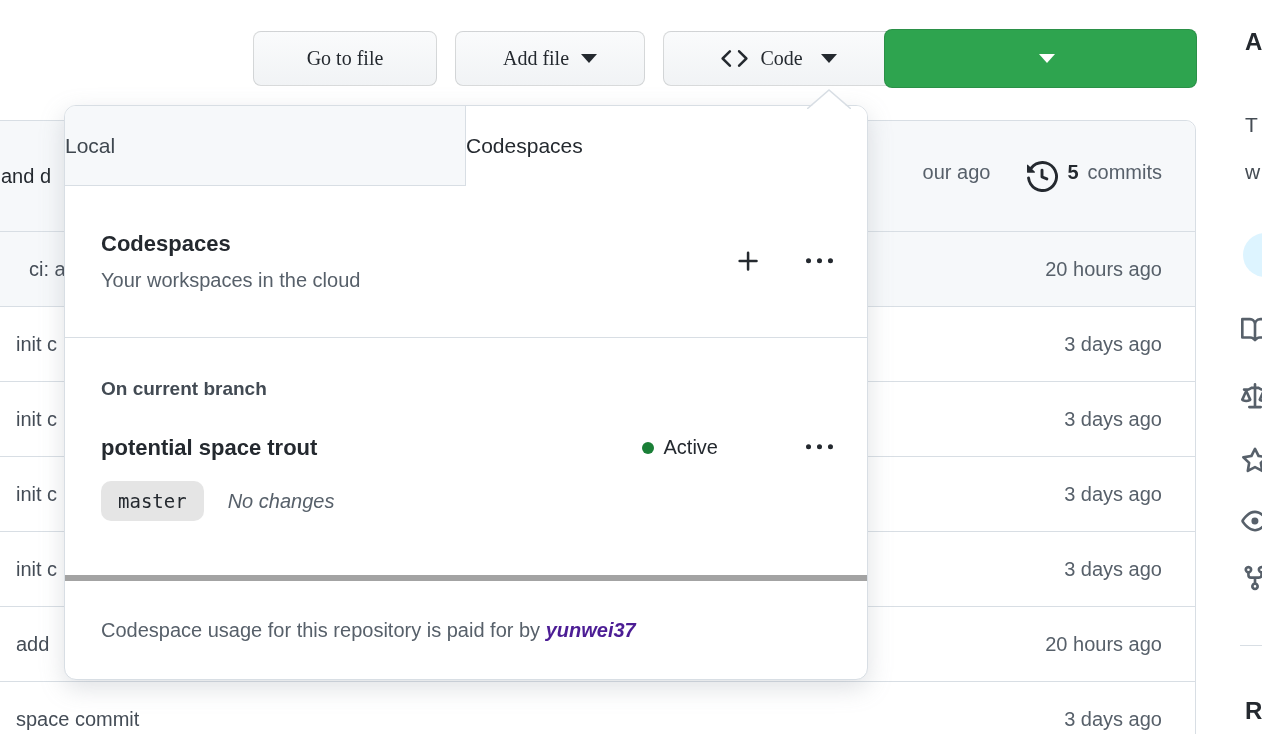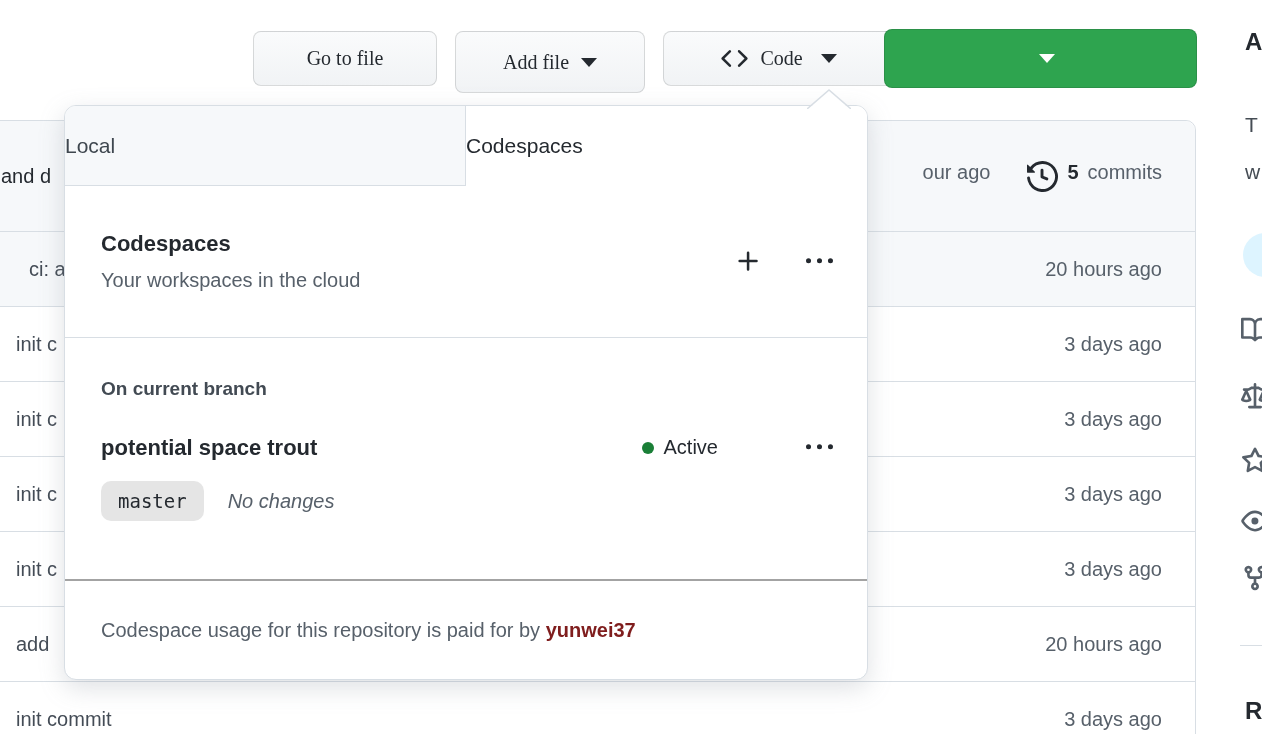--- a/index.html
+++ b/index.html
@@ -87,21 +87,21 @@
     border-radius: 8px;
     background: linear-gradient(180deg, #fafbfc, #f1f3f5);
     font-family: Liberation Serif, serif;
     font-size: 20px;
     font-weight: 500;
     color: #24292f;
     cursor: pointer;
     white-space: nowrap;
   }
   .btn-goto { left: 253px; top: 31px; width: 184px; height: 55px; }
-  .btn-addfile { left: 455px; top: 31px; width: 190px; height: 62px; }
+  .btn-addfile { left: 455px; top: 31px; width: 190px; height: 55px; }
   .btn-code { left: 663px; top: 31px; width: 232px; height: 55px; }
   .btn-template {
     left: 884px; top: 29px; width: 313px; height: 59px;
     background: #2ea44f;
     border-color: rgba(27,31,36,0.15);
     color: #fff;
     font-weight: 700;
     font-size: 21px;
   }
   .caret-down {
@@ -157,21 +157,21 @@
     align-items: center;
     justify-content: space-between;
     padding: 0 34px 0 36px;
   }
   .dd-title { font-size: 22px; font-weight: 700; color: #24292f; margin-bottom: 12px; }
   .dd-subtitle { font-size: 20px; color: #57606a; }
   .dd-actions { display: flex; align-items: center; gap: 44px; }
   .icon-btn { background: none; border: none; cursor: pointer; padding: 0; display: block; }
   .icon-btn svg { width: 27px; height: 27px; display: block; fill: #24292f; }
 
-  .dd-branch { height: 243px; border-bottom: 2px solid #a3a3a3; padding: 40px 34px 0 36px; }
+  .dd-branch { height: 243px; border-bottom: 6px solid #a3a3a3; padding: 40px 34px 0 36px; }
   .dd-branch-label { font-size: 19px; font-weight: 600; color: #424a53; }
   .cs-row { display: flex; align-items: center; margin-top: 34px; gap: 30px; }
   .cs-name { font-size: 22px; font-weight: 700; color: #24292f; flex: 1 1 auto; }
   .cs-status { display: flex; align-items: center; gap: 10px; font-size: 20px; color: #24292f; }
   .status-dot { width: 12px; height: 12px; border-radius: 50%; background: #1a7f37; display: inline-block; }
   .cs-row .icon-btn { margin-left: 58px; }
   .badge-row { display: flex; align-items: center; margin-top: 20px; }
   .branch-badge {
     background: #e5e5e5;
     color: #24292f;
@@ -184,21 +184,21 @@
 
   .dd-footer {
     height: 98px;
     display: flex;
     align-items: center;
     padding: 0 36px;
     font-size: 20px;
     color: #57606a;
     white-space: pre;
   }
-  .dd-footer .owner { font-weight: 700; color: #7f1d1d; }
+  .dd-footer .owner { font-weight: 700; color: #4c1d95; font-style: italic; }
 </style>
 </head>
 <body>
 
 <div class="page">
 
   <div class="commits-table">
     <div class="ct-header">
       <span class="ct-header-left">and d</span>
       <span class="ct-header-right">
@@ -231,21 +231,21 @@
     </div>
     <div class="ct-row">
       <span class="msg">init c</span>
       <span class="time">3 days ago</span>
     </div>
     <div class="ct-row">
       <span class="msg">add</span>
       <span class="time">20 hours ago</span>
     </div>
     <div class="ct-row">
-      <span class="msg">init commit</span>
+      <span class="msg">space commit</span>
       <span class="time">3 days ago</span>
     </div>
   </div>
 
   <div class="sidebar">
     <div class="sb-about">A</div>
     <div class="sb-desc1">T</div>
     <div class="sb-desc2">w</div>
     <div class="sb-topic"></div>
     <span class="sb-icon readme">

